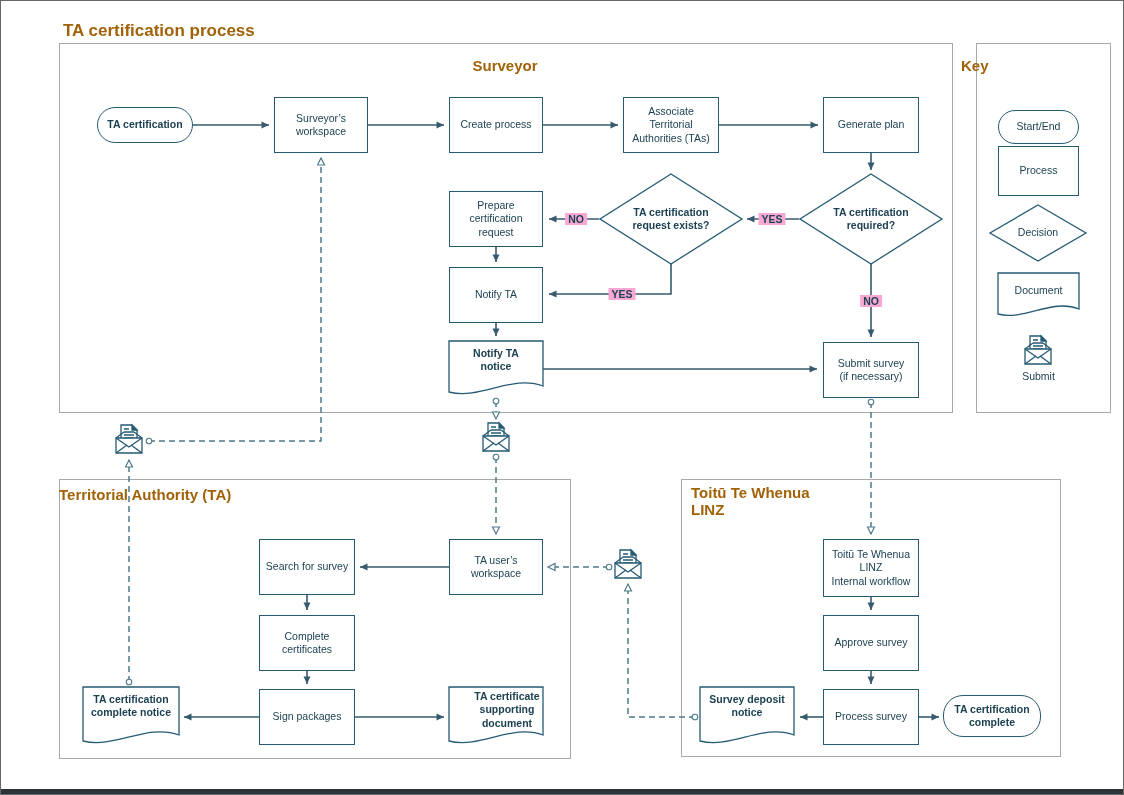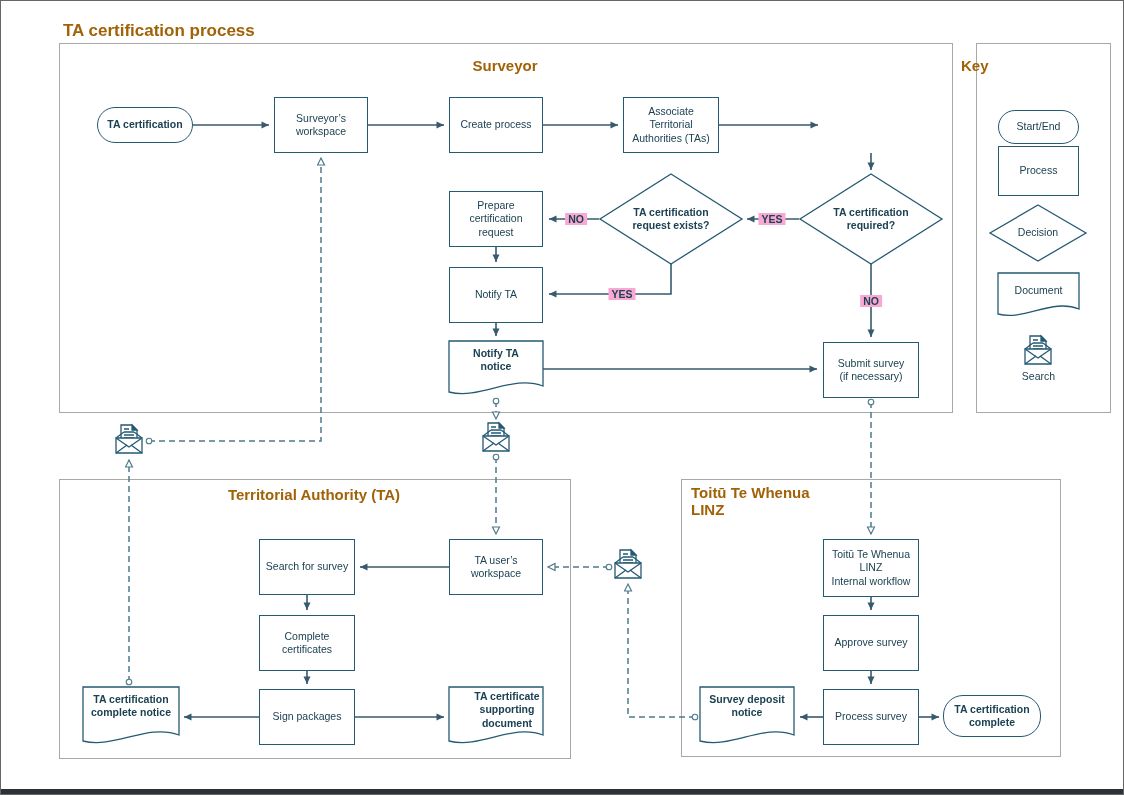--- a/index.html
+++ b/index.html
@@ -32,21 +32,21 @@
   #bottom-bar{position:absolute;left:0;bottom:0;width:1124px;height:5px;background:#2b3338;z-index:5;}
 </style>
 </head>
 <body>
 
 <div id="canvas">
 
   <div id="main-title" class="heading">TA certification process</div>
   <div class="heading lane-title" style="left:58px;top:56px;width:892px;text-align:center;">Surveyor</div>
   <div class="heading lane-title" style="left:950px;top:56px;margin-left:10px;">Key</div>
-  <div class="heading lane-title" style="left:58px;top:485px;width:510px;text-align:center;">Territorial Authority (TA)</div>
+  <div class="heading lane-title" style="left:58px;top:485px;width:510px;text-align:left;">Territorial Authority (TA)</div>
   <div class="heading lane-title" style="left:690px;top:483px;width:180px;text-align:left;">Toitū Te Whenua
 LINZ</div>
 
   <div class="lane" style="left:58px;top:42px;width:892px;height:368px;"></div>
   <div class="lane" style="left:975px;top:42px;width:133px;height:368px;"></div>
   <div class="lane" style="left:58px;top:478px;width:510px;height:278px;"></div>
   <div class="lane" style="left:680px;top:478px;width:378px;height:276px;"></div>
 
   <svg id="svg-layer" width="1124" height="795" viewBox="0 0 1124 795">
     <defs>
@@ -127,20 +127,21 @@
   <div class="node stadium" style="left:96px;top:106px;width:96px;height:36px;">TA certification</div>
   <div class="node stadium" style="left:942px;top:694px;width:98px;height:42px;">TA certification
 complete</div>
 
   <div class="node" style="left:273px;top:96px;width:94px;height:56px;">Surveyor’s
 workspace</div>
   <div class="node" style="left:448px;top:96px;width:94px;height:56px;">Create process</div>
   <div class="node" style="left:622px;top:96px;width:96px;height:56px;">Associate
 Territorial
 Authorities (TAs)</div>
+  <div class="node" style="left:822px;top:96px;width:96px;height:56px;">Generate plan</div>
   <div class="node" style="left:448px;top:190px;width:94px;height:56px;">Prepare
 certification
 request</div>
   <div class="node" style="left:448px;top:266px;width:94px;height:56px;">Notify TA</div>
   <div class="node" style="left:822px;top:341px;width:96px;height:56px;">Submit survey
 (if necessary)</div>
 
   <div class="node" style="left:448px;top:538px;width:94px;height:56px;">TA user’s
 workspace</div>
   <div class="node" style="left:258px;top:538px;width:96px;height:56px;">Search for survey</div>
@@ -171,16 +172,16 @@
 
   <div class="elabel" style="left:771px;top:218px;">YES</div>
   <div class="elabel" style="left:575px;top:218px;">NO</div>
   <div class="elabel" style="left:621px;top:293px;">YES</div>
   <div class="elabel" style="left:870px;top:300px;">NO</div>
 
   <div class="node stadium regular" style="left:997px;top:95px;width:81px;height:34px;">Start/End</div>
   <div class="node" style="left:997px;top:145px;width:81px;height:50px;">Process</div>
   <div class="overlay" style="left:989px;top:222px;width:96px;height:20px;">Decision</div>
   <div class="overlay" style="left:997px;top:280px;width:81px;height:20px;">Document</div>
-  <div class="overlay" style="left:997px;top:368px;width:81px;height:16px;">Search</div>
+  <div class="overlay" style="left:997px;top:368px;width:81px;height:16px;">Submit</div>
 
   <div id="bottom-bar"></div>
 </div>
 
 </body></html>

